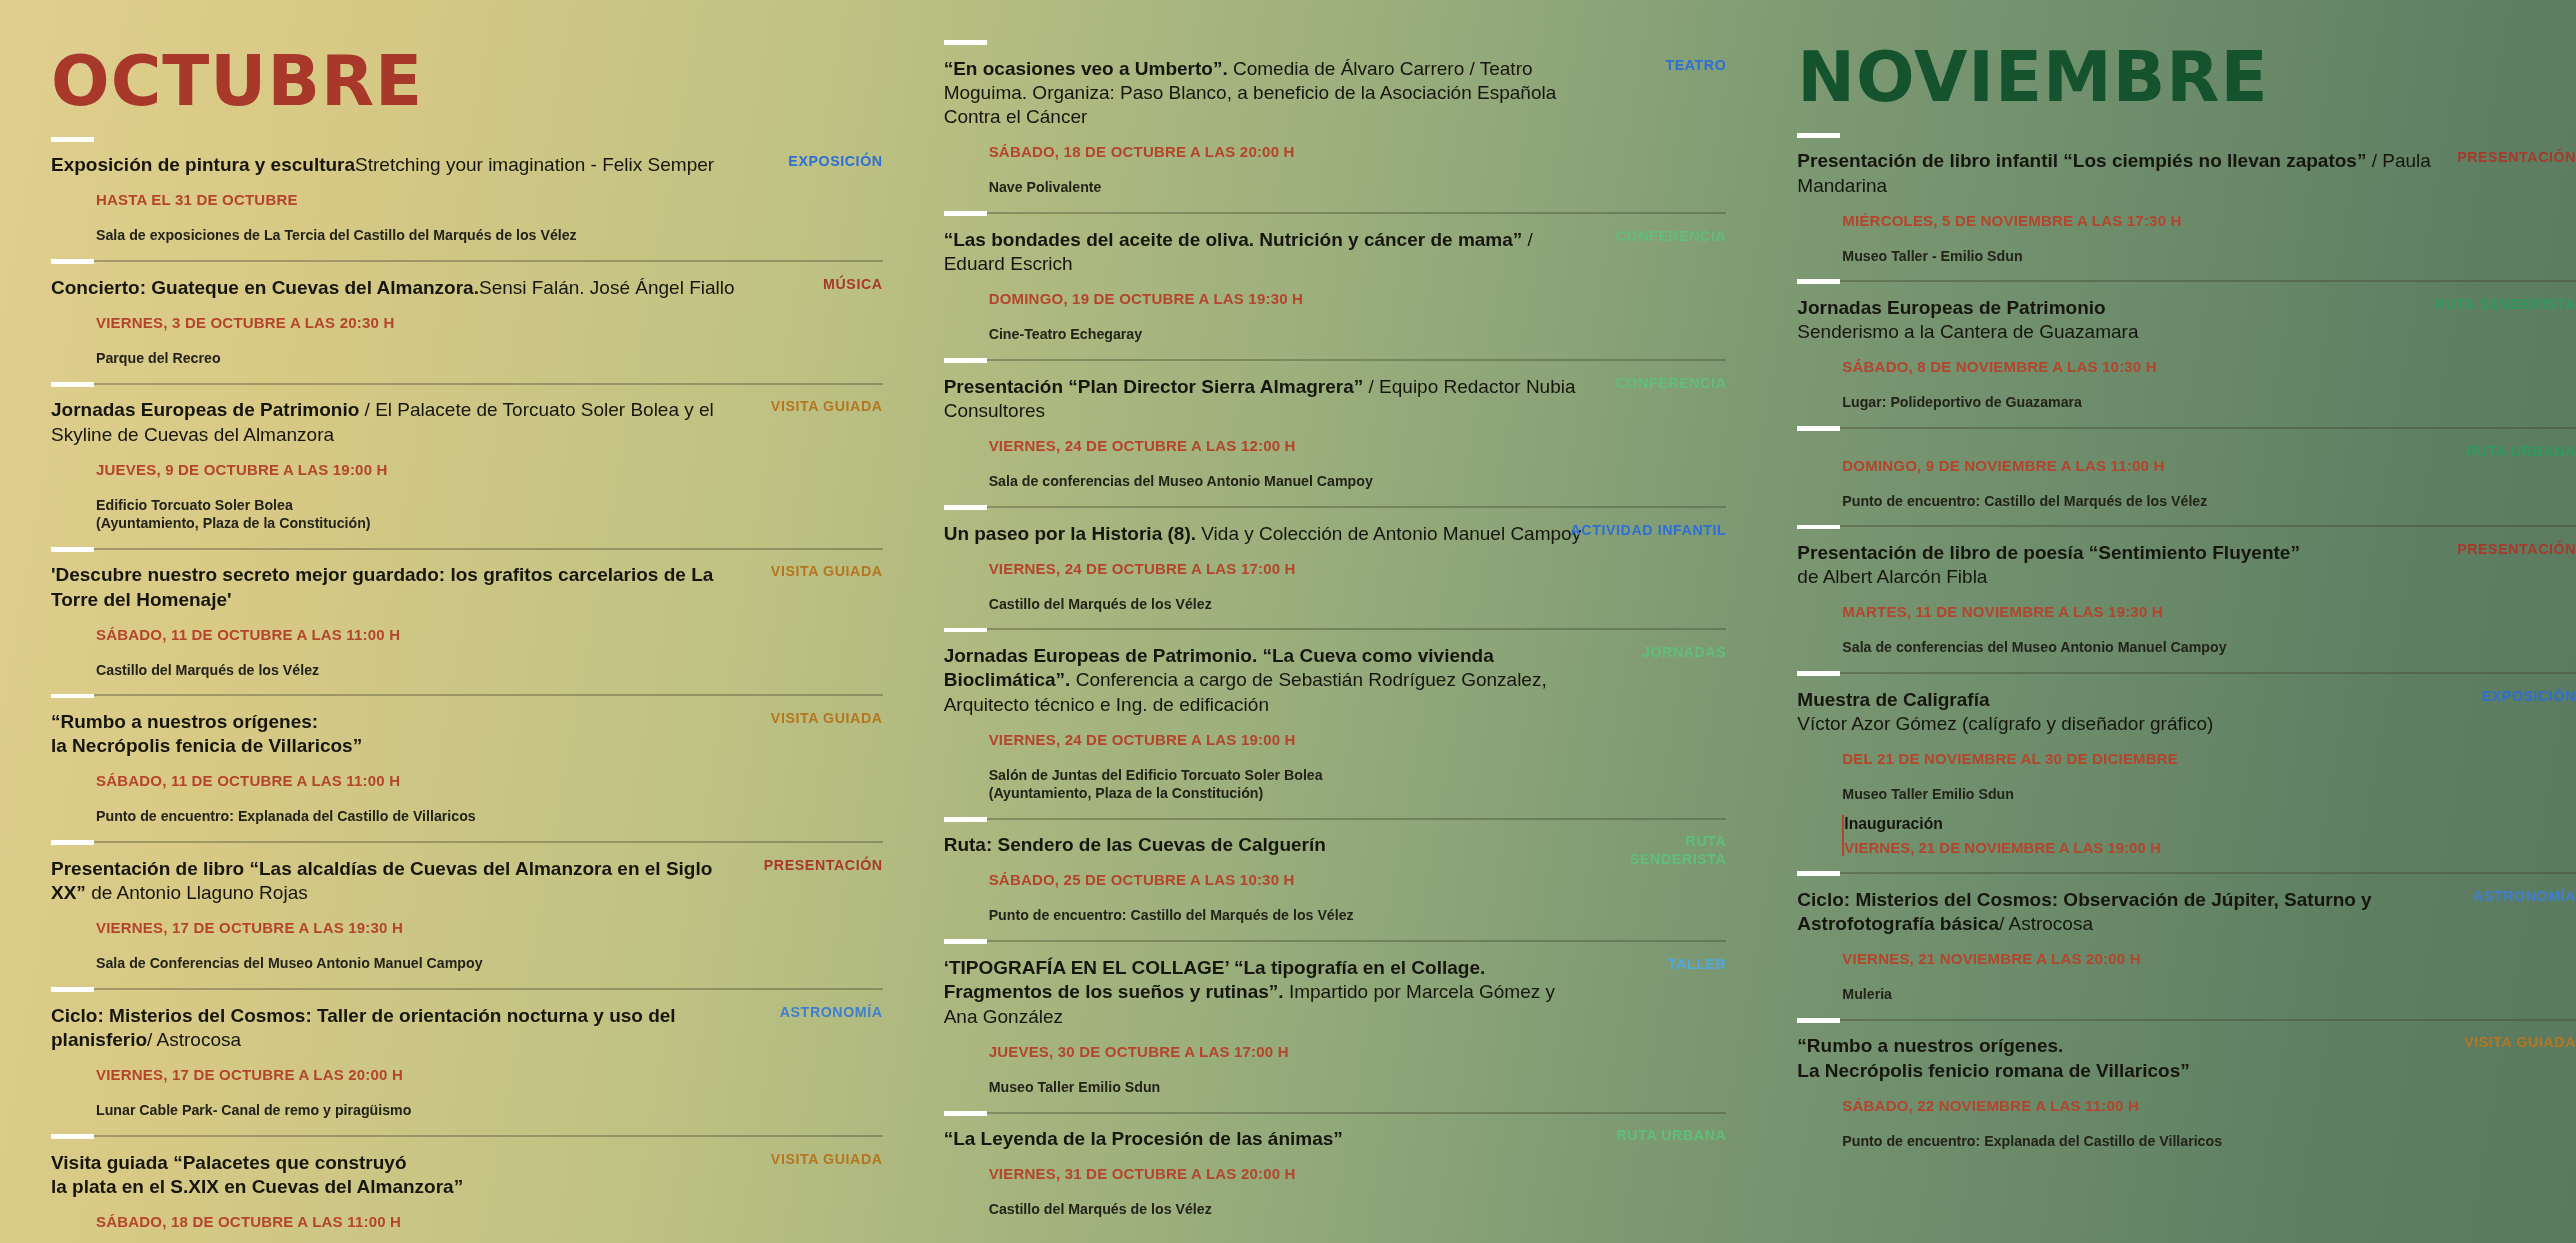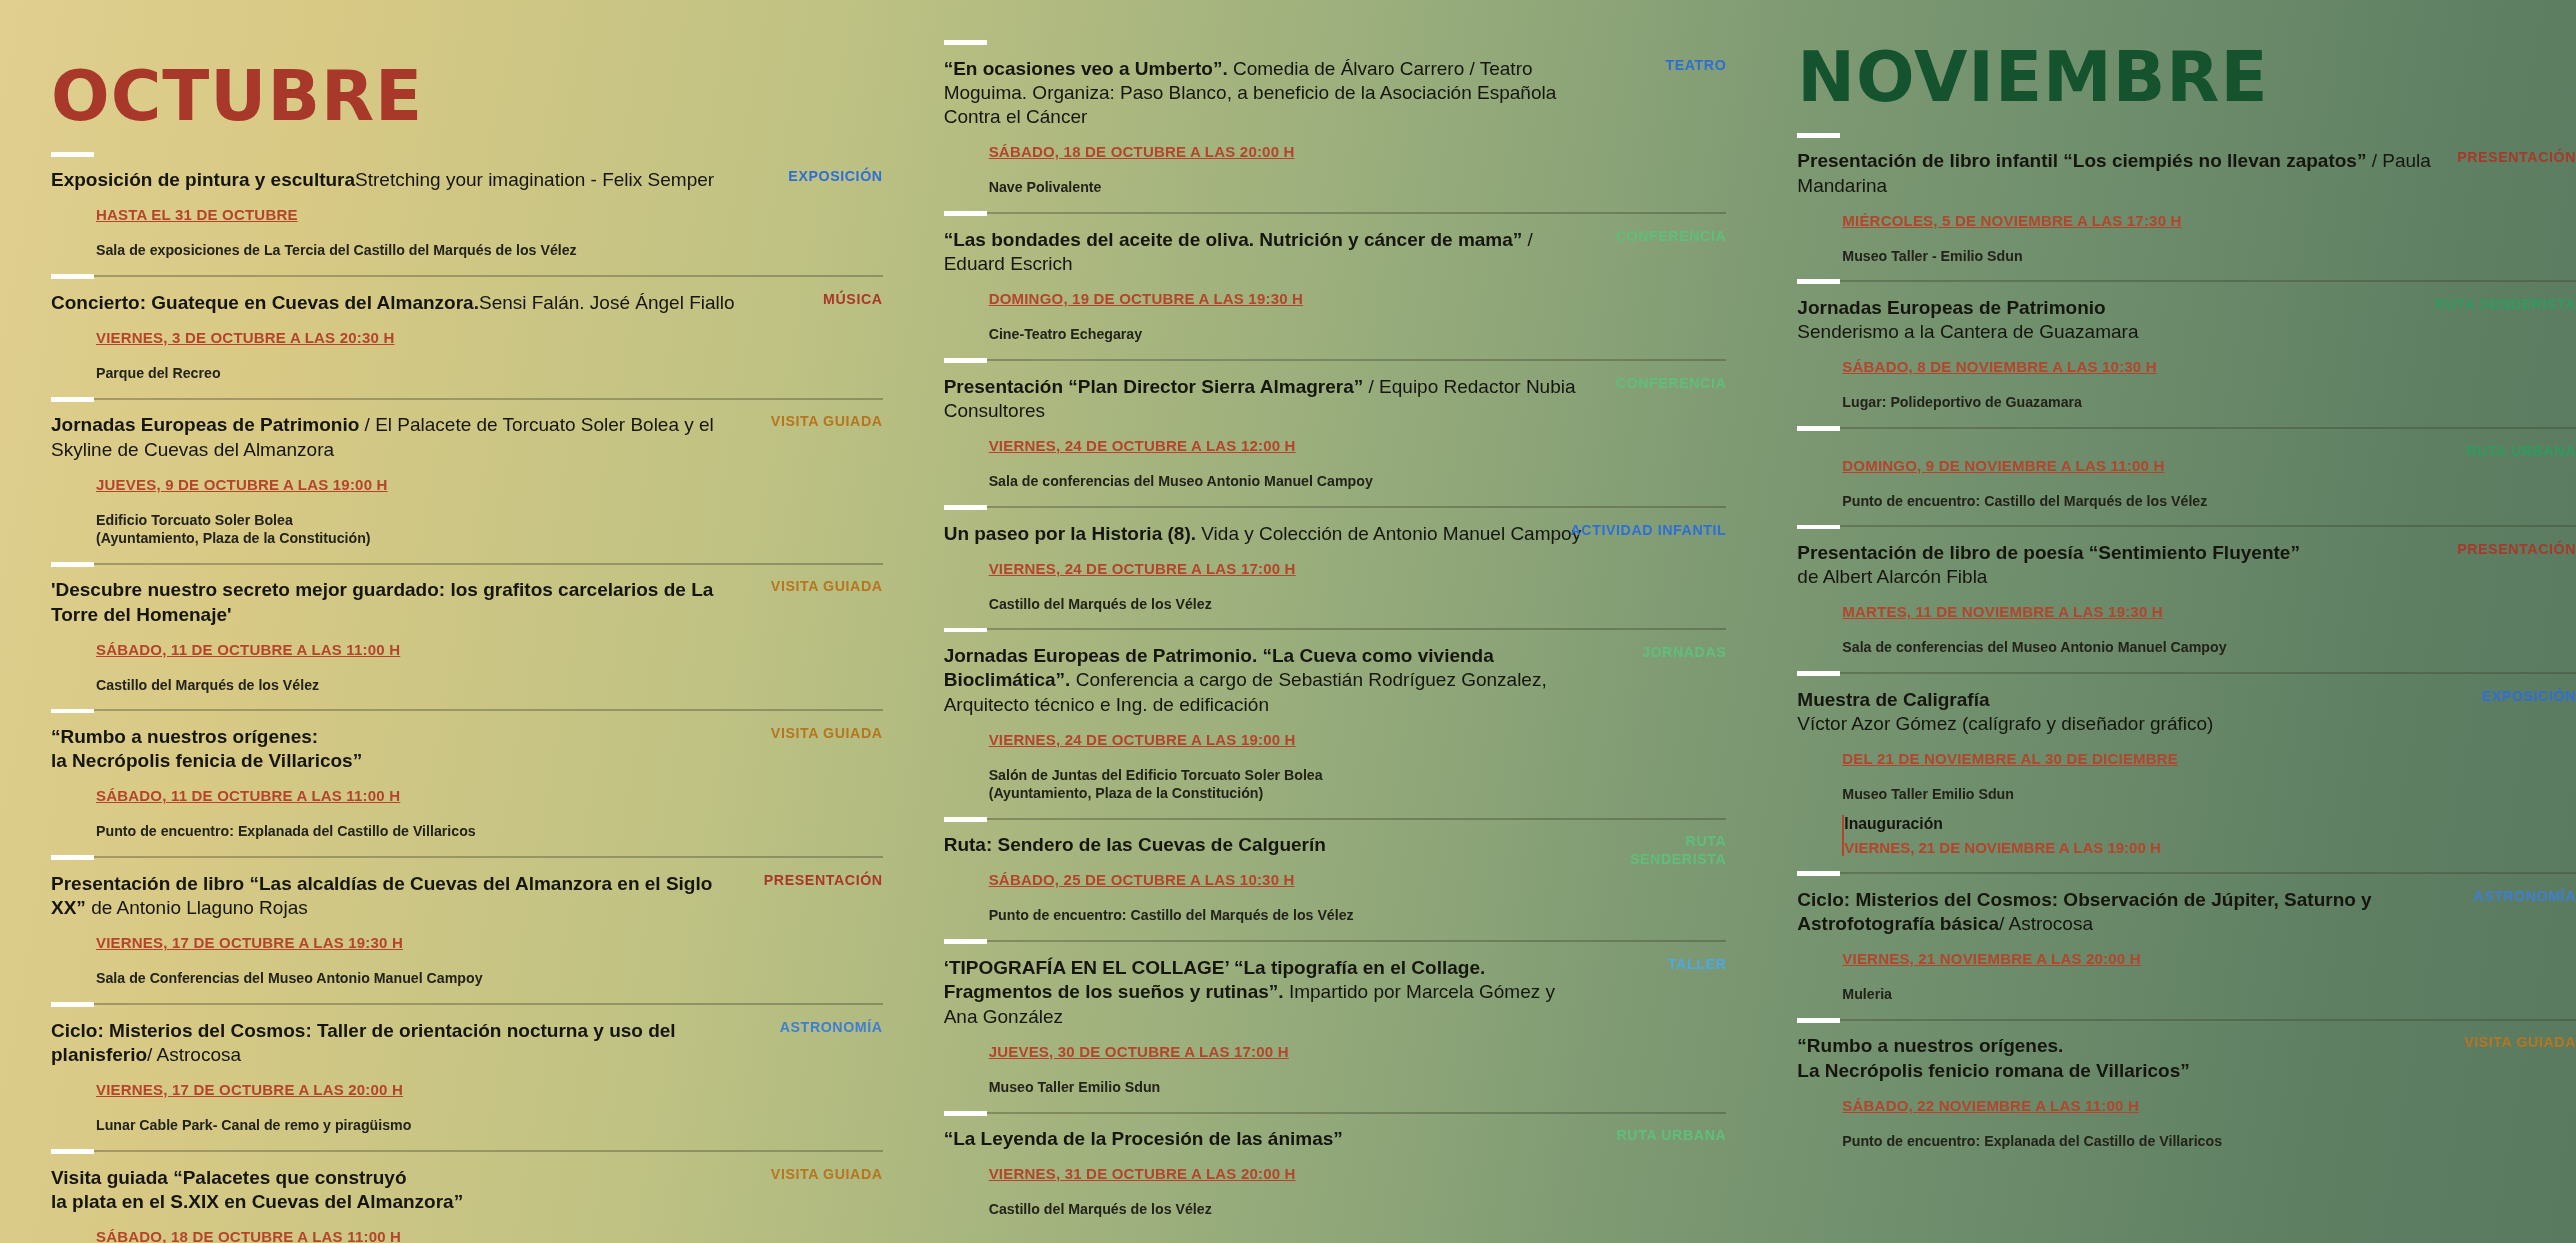--- a/index.html
+++ b/index.html
@@ -5,21 +5,21 @@
   html,body{margin:0;padding:0;}
   body{
     width:2576px;height:1244px;
     font-family:"Liberation Sans", sans-serif;
     background:linear-gradient(100deg,#e0cf8f 0%,#d8c985 12%,#bfc283 30%,#9aae7c 50%,#7e9a73 65%,#6c8c6b 78%,#5f7f63 90%,#5a7a60 100%);
     overflow:hidden;
     color:#1b1b16;
   }
   .page{position:relative;width:2576px;height:1244px;display:flex;}
   .col{position:relative;padding:0 0 0 0;box-sizing:border-box;}
-  .col1{width:883px;padding-left:51px;padding-top:62px;}
+  .col1{width:883px;padding-left:51px;padding-top:47px;}
   .col2{width:844px;padding-left:61px;padding-top:43px;}
   .col3{width:850px;padding-left:71px;padding-top:43px;}
 
   .month{
     font-family:"DejaVu Sans", sans-serif;
     font-weight:bold;
     font-size:69px;
     letter-spacing:1px;
     color:#a8392a;
     margin:0 0 23.5px 0;
@@ -58,21 +58,20 @@
     text-transform:uppercase;
     max-width:216px;
   }
   .when{
     margin-top:13.7px;
     margin-left:45px;
     font-size:15px;
     font-weight:bold;
     color:#b4452c;
     letter-spacing:0.2px;
-    text-decoration:underline;
   }
   .where{
     margin-left:45px;
     margin-top:18px;
     font-size:14.2px;
     color:#23231a;
     line-height:1.28;
     font-weight:bold;
   }
   .sub-block{

